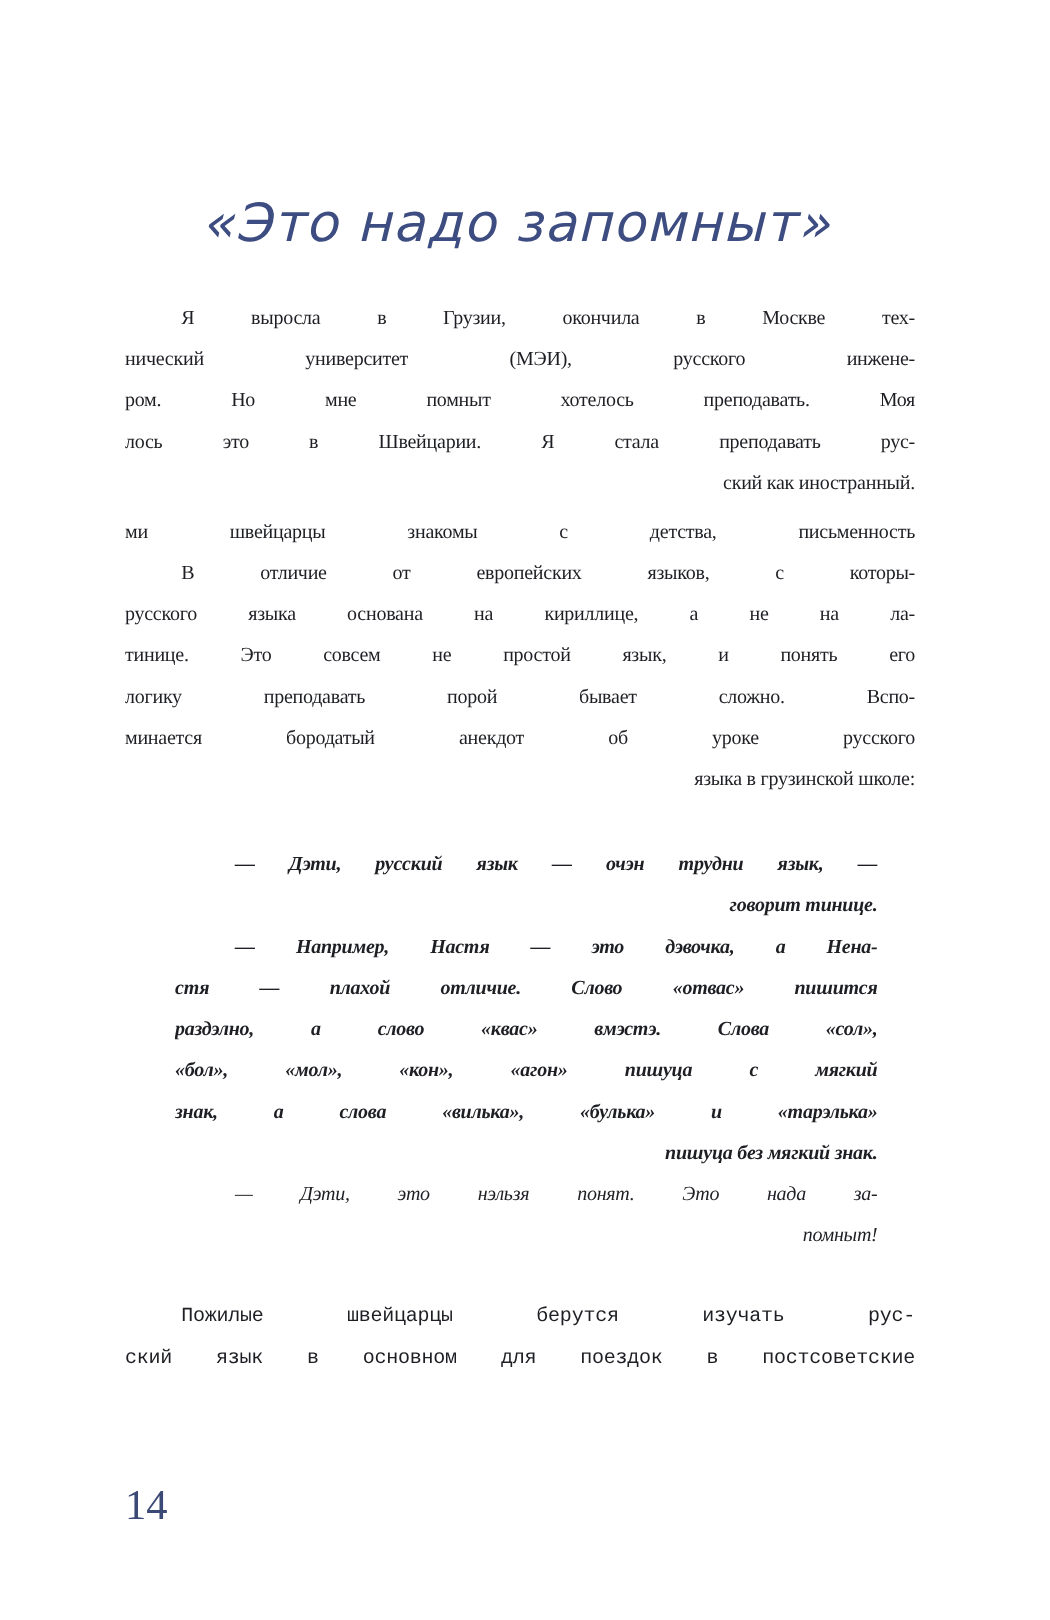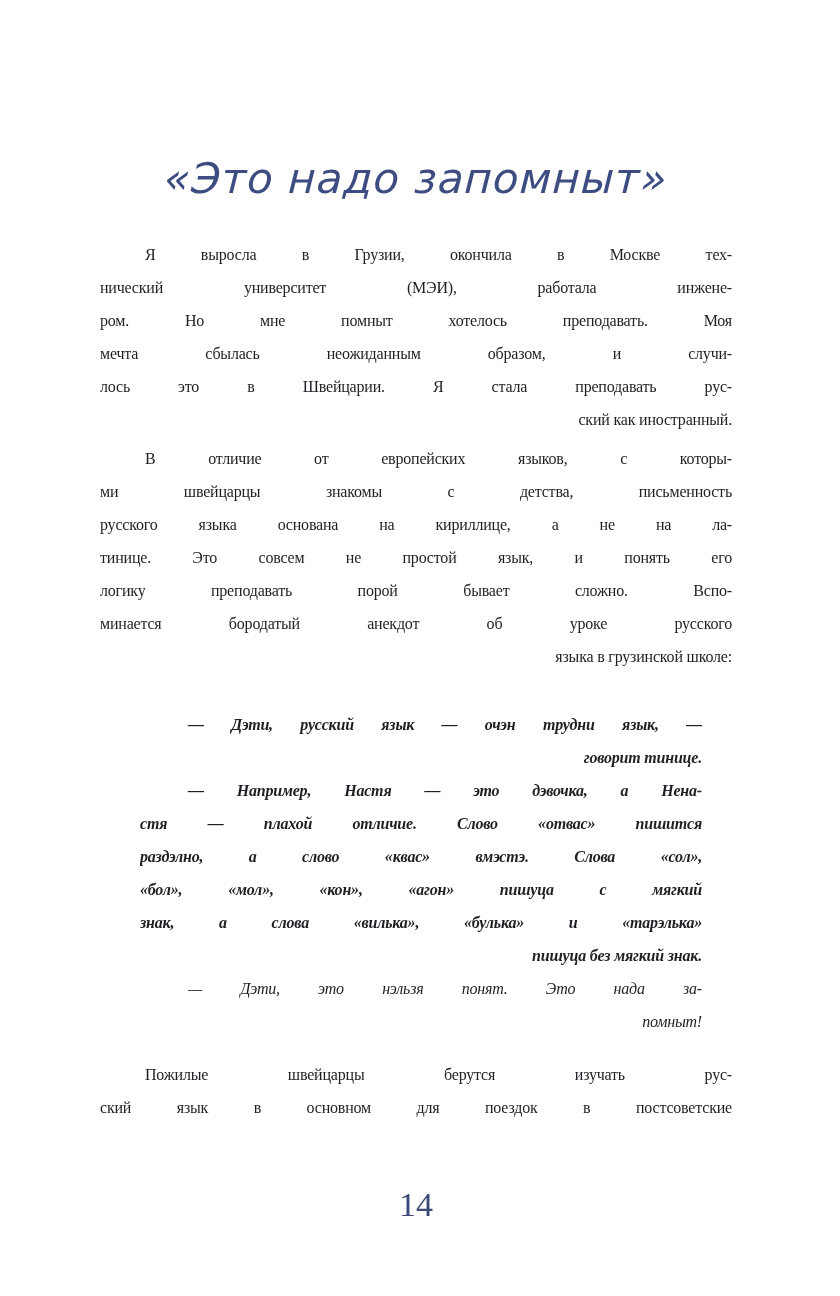--- a/index.html
+++ b/index.html
@@ -36,21 +36,21 @@
     position: absolute;
     top: 238px;
     left: 100px;
     width: 632px;
     font-size: 16px;
     line-height: 33px;
   }
   .block { margin: 0; }
   .block.body + .block.body { margin-top: 6px; }
   .block.body + .block.quote { margin-top: 35px; }
-  .block.quote-bold + .block.body { margin-top: 20px; }
+  .block.quote-bold + .block.body { margin-top: 32px; font-family: Liberation Mono, monospace; }
   .block.quote, .block.quote-bold {
     margin-left: 40px;
     margin-right: 30px;
     font-style: italic;
     font-weight: bold;
   }
   .block.quote-bold { font-weight: normal; }
   .line {
     height: 33px;
     overflow: hidden;
@@ -62,44 +62,43 @@
     text-align-last: justify;
   }
   .block.body .line.first { text-indent: 45px; }
   .block.quote .line.first,
   .block.quote-bold .line.first { text-indent: 48px; }
   .page-number {
     position: absolute;
     top: 1186px;
     left: 100px;
     width: 632px;
-    text-align: center;
+    text-align: left;
     font-size: 34px;
     font-weight: 400;
     color: var(--pageno-blue, #3b4976);
   }
 </style>
 </head>
 <body>
 
 <div class="page">
   <h1 class="page-title">«Это надо запомныт»</h1>
 
   <div class="text-blocks">
       <div class="block body">
         <div class="line first fill">Я выросла в Грузии, окончила в Москве тех-</div>
-        <div class="line fill">нический университет (МЭИ), работала инжене-</div>
+        <div class="line fill">нический университет (МЭИ), русского инжене-</div>
         <div class="line fill">ром. Но мне помныт хотелось преподавать. Моя</div>
-        <div class="line fill">мечта сбылась неожиданным образом, и случи-</div>
         <div class="line fill">лось это в Швейцарии. Я стала преподавать рус-</div>
         <div class="line">ский как иностранный.</div>
       </div>
       <div class="block body">
+        <div class="line fill">ми швейцарцы знакомы с детства, письменность</div>
         <div class="line first fill">В отличие от европейских языков, с которы-</div>
-        <div class="line fill">ми швейцарцы знакомы с детства, письменность</div>
         <div class="line fill">русского языка основана на кириллице, а не на ла-</div>
         <div class="line fill">тинице. Это совсем не простой язык, и понять его</div>
         <div class="line fill">логику преподавать порой бывает сложно. Вспо-</div>
         <div class="line fill">минается бородатый анекдот об уроке русского</div>
         <div class="line">языка в грузинской школе:</div>
       </div>
       <div class="block quote">
         <div class="line first fill">— Дэти, русский язык — очэн трудни язык, —</div>
         <div class="line">говорит тинице.</div>
       </div>

